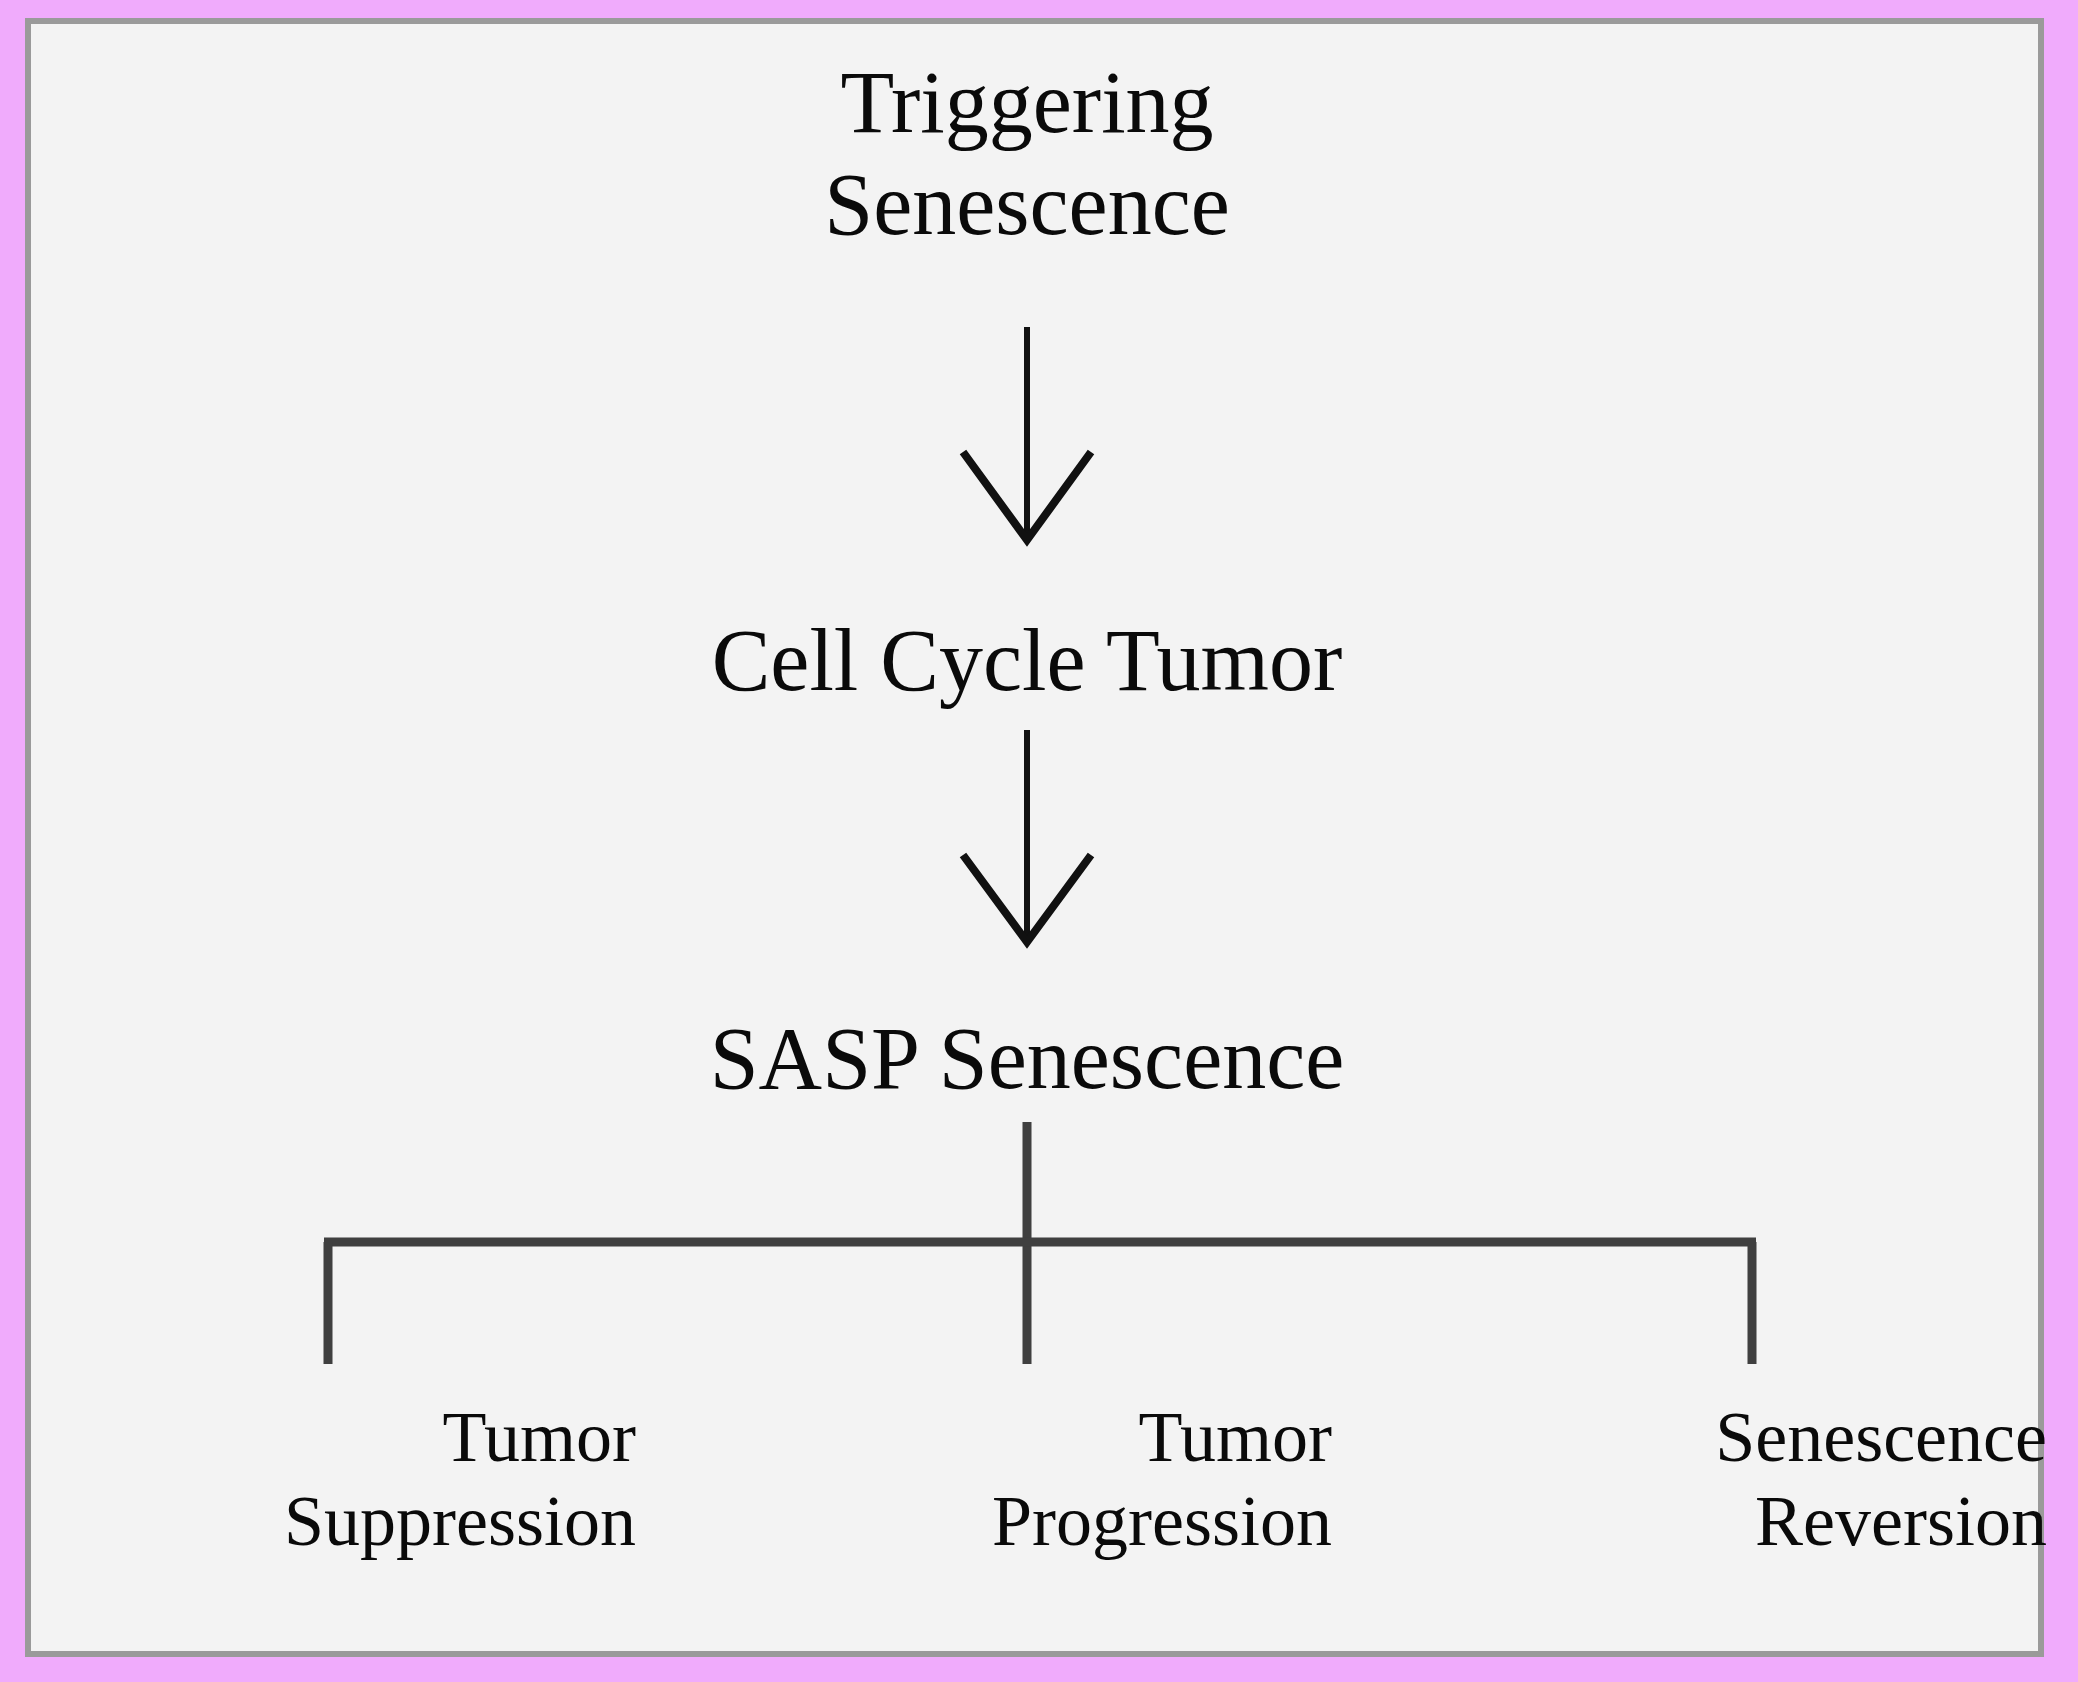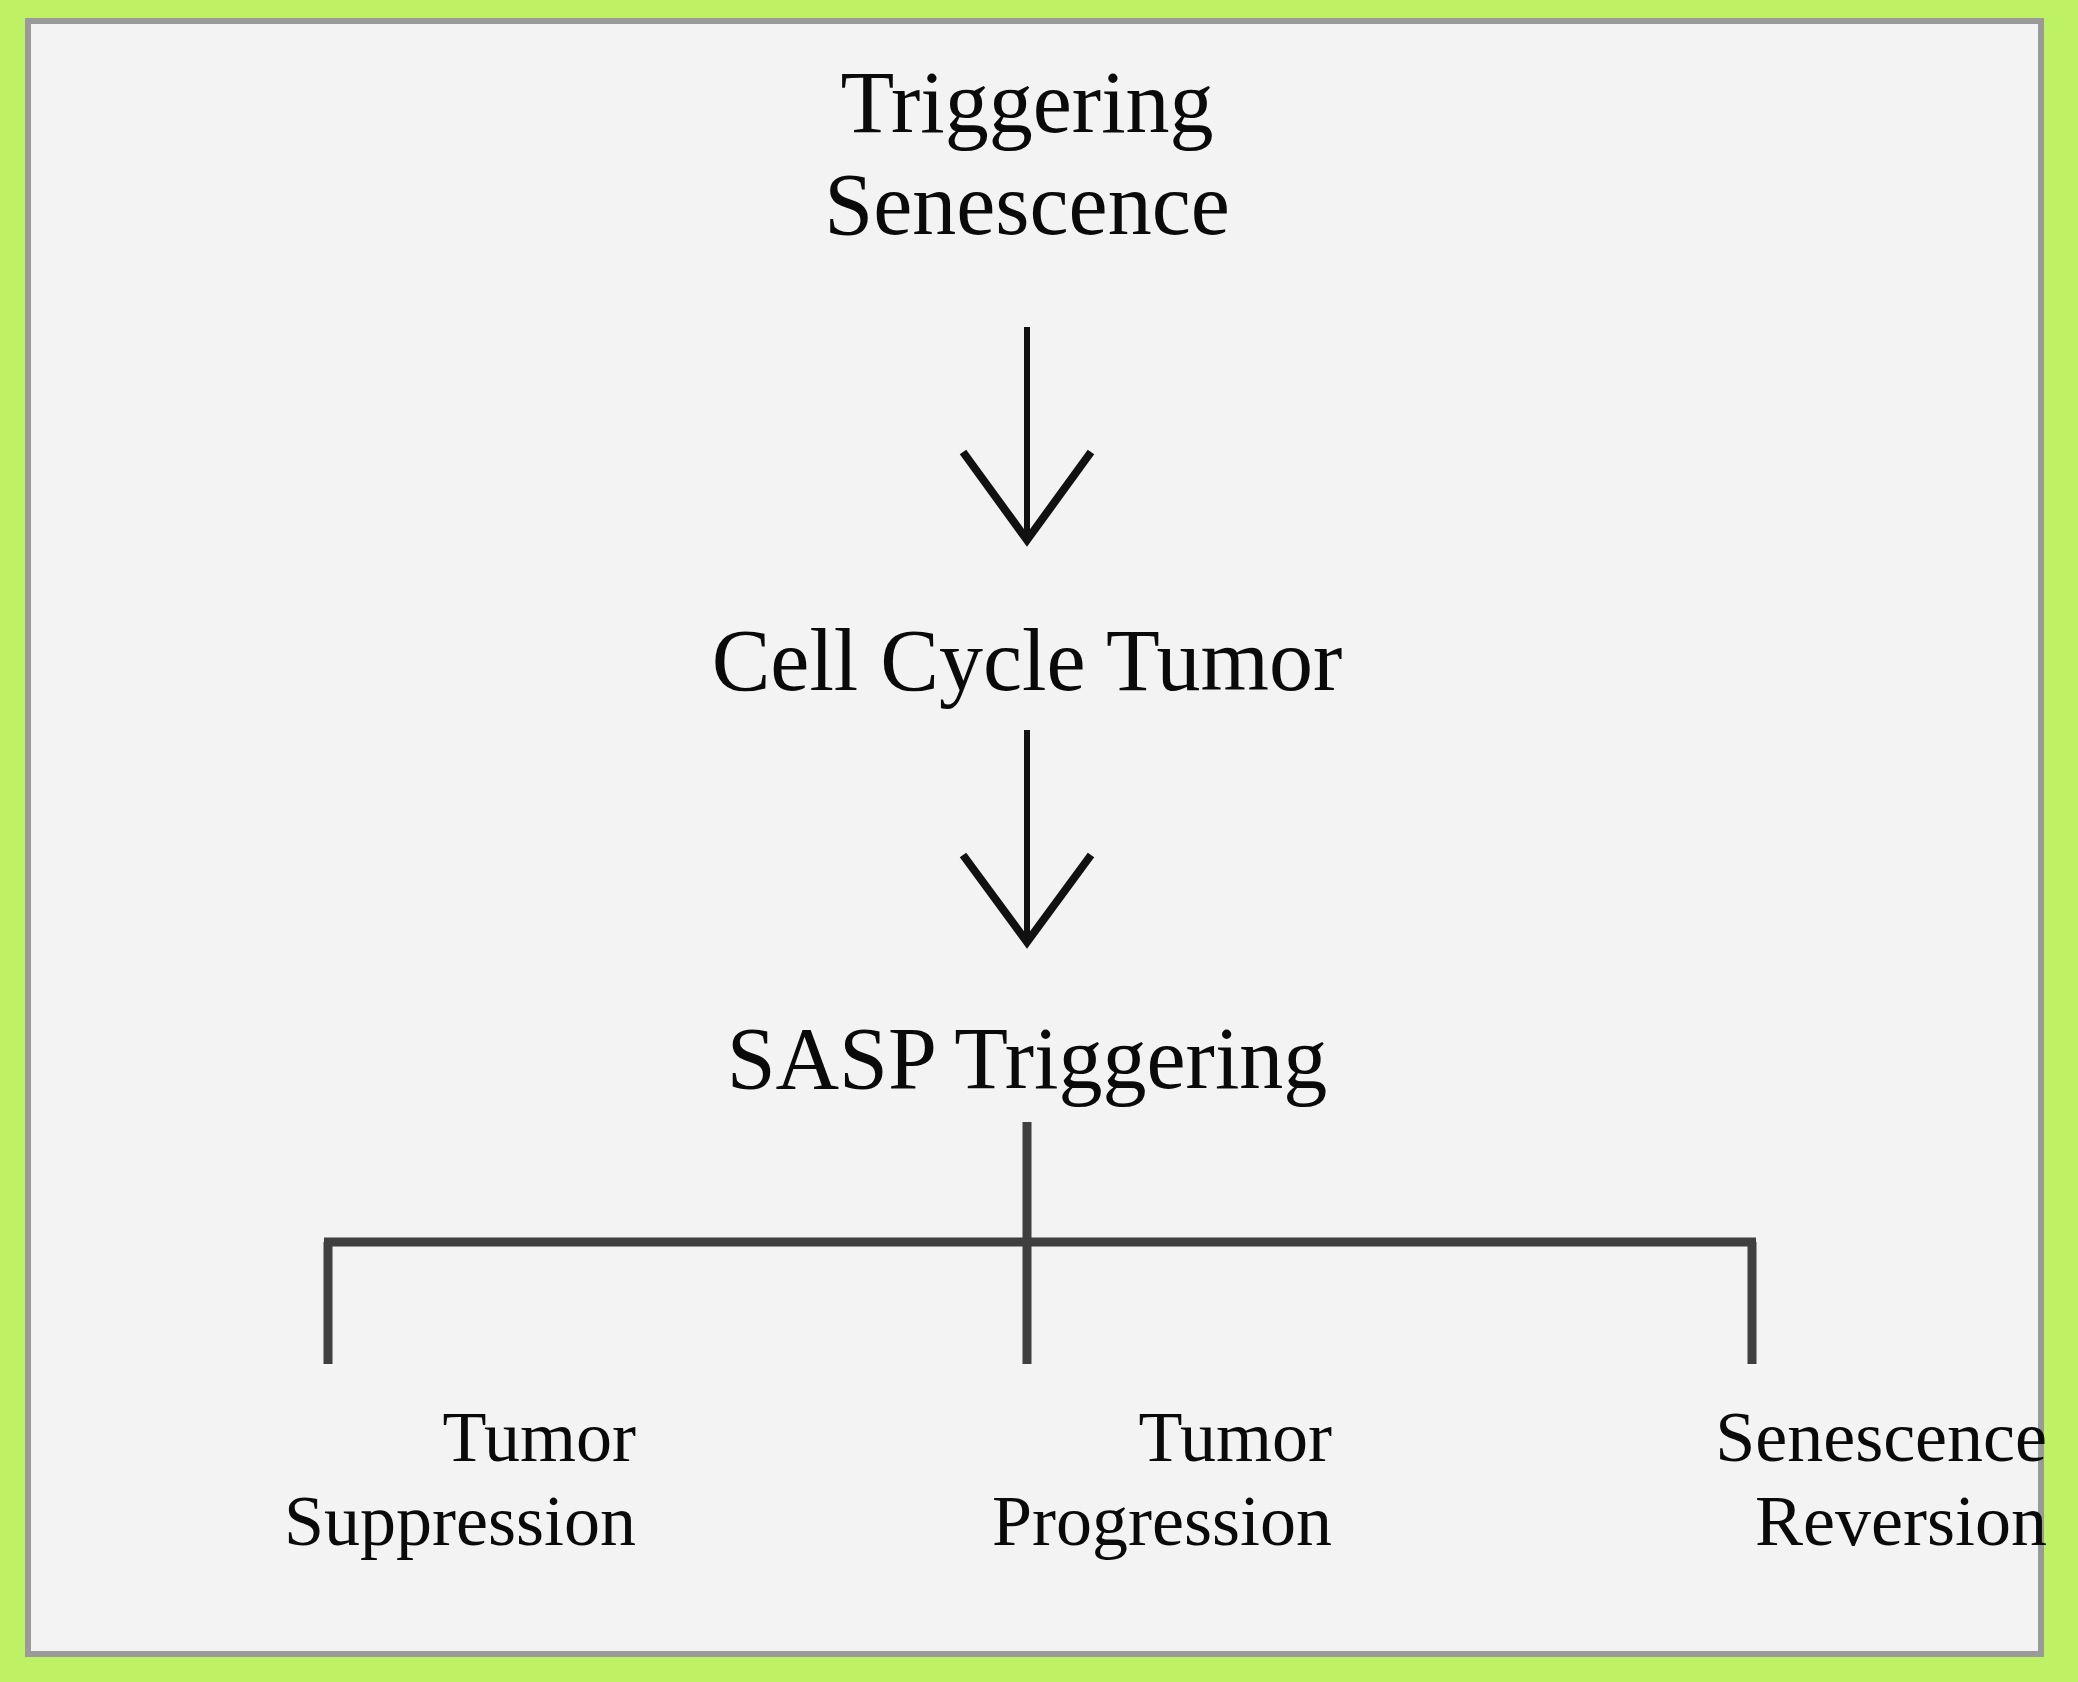--- a/index.html
+++ b/index.html
@@ -7,21 +7,21 @@
     padding: 0;
     background: #ffffff;
   }
   body {
     font-family: "Liberation Serif", "DejaVu Serif", serif;
   }
   #figure {
     position: relative;
     width: 2078px;
     height: 1682px;
-    background: #bef264;
+    background: #f0abfc;
     overflow: hidden;
   }
   #frame {
     position: absolute;
     left: 25px;
     top: 18px;
     width: 2019px;
     height: 1639px;
     background: #f3f3f3;
     border: 6px solid #9a9a9a;
@@ -104,21 +104,21 @@
       <line x1="328" y1="1242" x2="328" y2="1364" stroke="#3f3f3f" stroke-width="9"></line>
       <line x1="1752" y1="1242" x2="1752" y2="1364" stroke="#3f3f3f" stroke-width="9"></line>
     </g>
   </svg>
 
   <div class="node-label" id="node-trigger">Triggering
 Senescence</div>
 
   <div class="node-label" id="node-arrest">Cell Cycle Tumor</div>
 
-  <div class="node-label" id="node-sasp">SASP Triggering</div>
+  <div class="node-label" id="node-sasp">SASP Senescence</div>
 
   <div class="leaf-label" id="leaf-0">Tumor
 Suppression</div>
 
   <div class="leaf-label" id="leaf-1">Tumor
 Progression</div>
 
   <div class="leaf-label" id="leaf-2">Senescence
 Reversion</div>
 </div>

